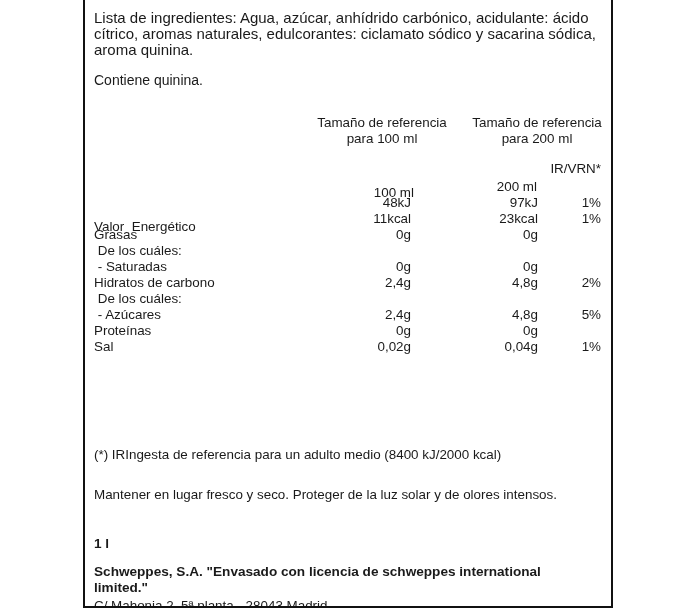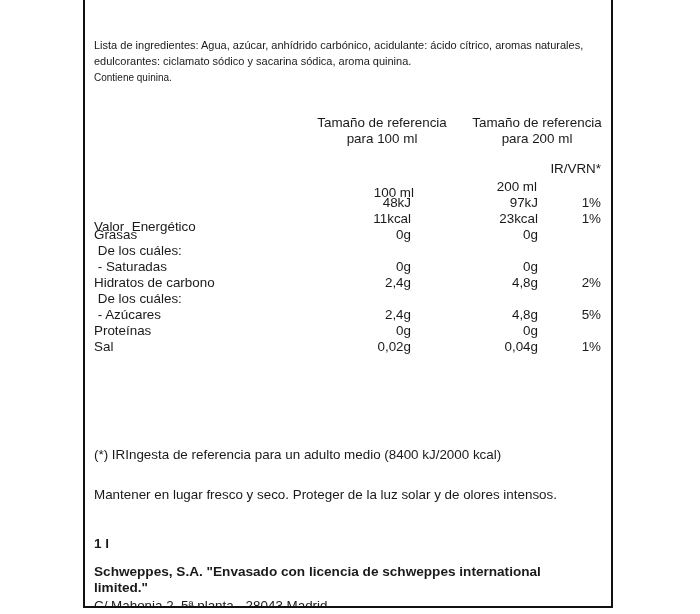--- a/index.html
+++ b/index.html
@@ -28,29 +28,29 @@
       background: #fff;
     }
     .abs { position: absolute; white-space: nowrap; }
     .title {
       left: 9px; top: 3px;
       font-size: 17.5px;
       font-weight: bold;
       letter-spacing: 0.05px;
     }
     .ingredients {
-      left: 9px; top: 39px;
+      left: 9px; top: 12px;
       width: 505px;
-      font-size: 11px;
+      font-size: 15px;
       line-height: 16px;
       white-space: normal;
     }
     .contains {
       left: 9px; top: 74px;
-      font-size: 10px;
+      font-size: 14px;
     }
     .t { font-size: 13.4px; line-height: 16px; }
     .hdr {
       text-align: center;
       width: 150px;
       white-space: normal;
     }
     .r { text-align: right; }
     .footnote { left: 9px; top: 449px; font-size: 13.4px; }
     .storage { left: 9px; top: 489px; font-size: 13.4px; }

